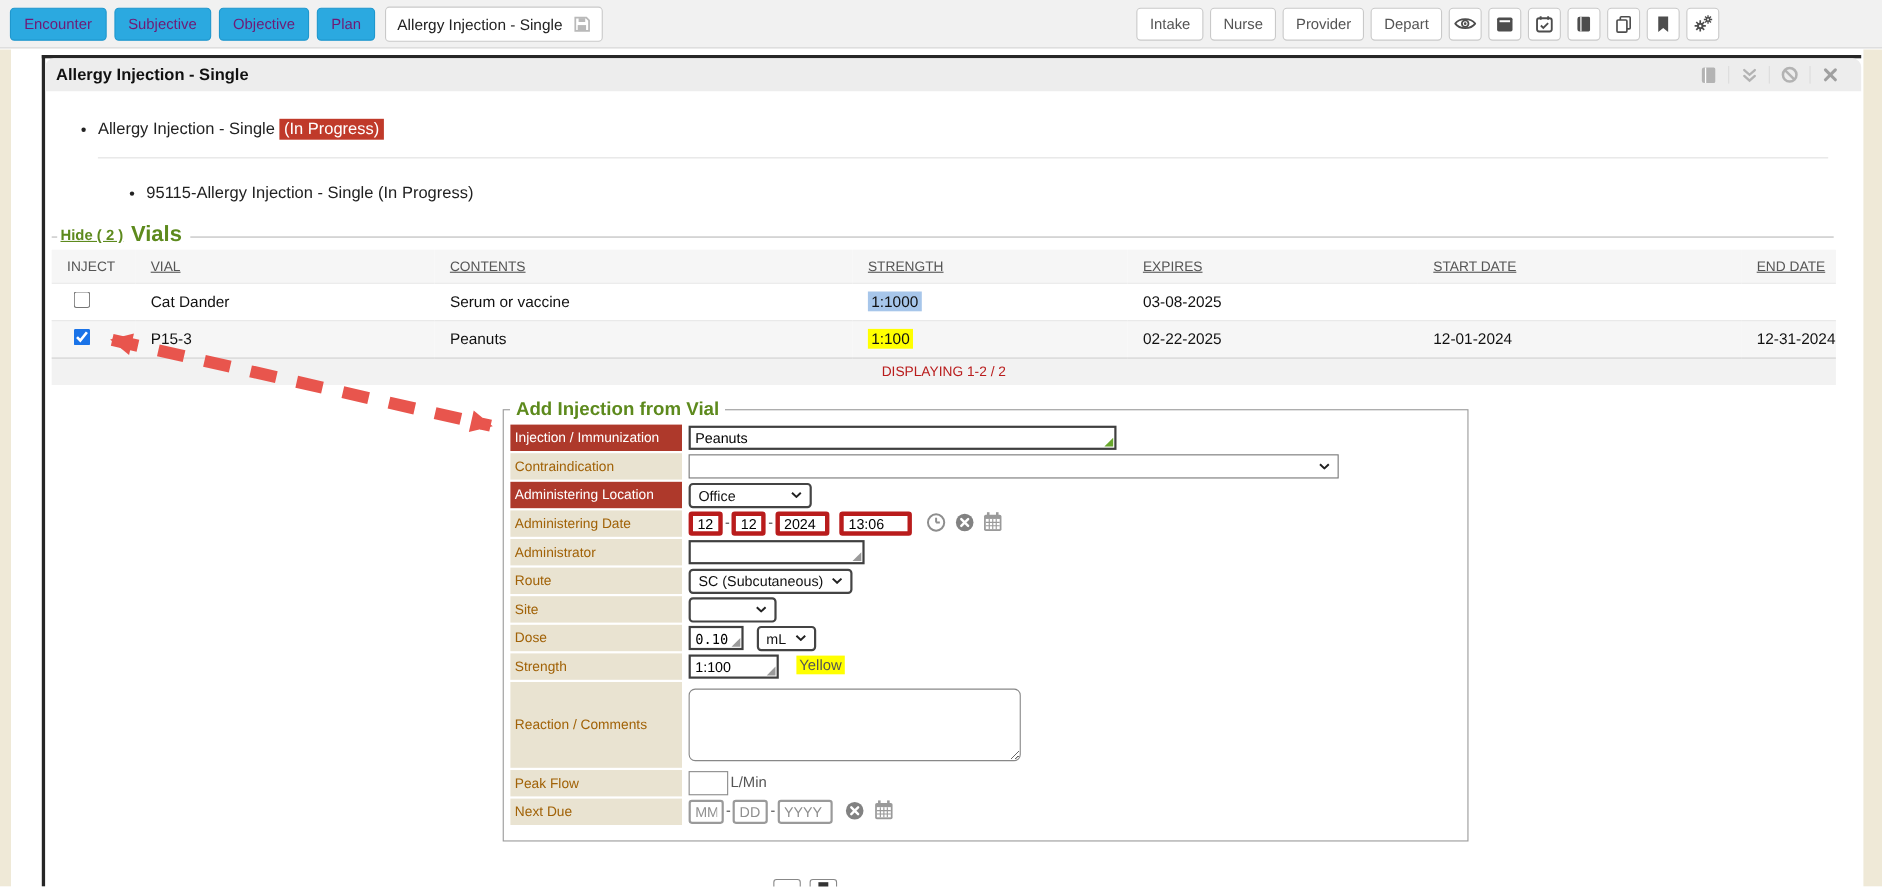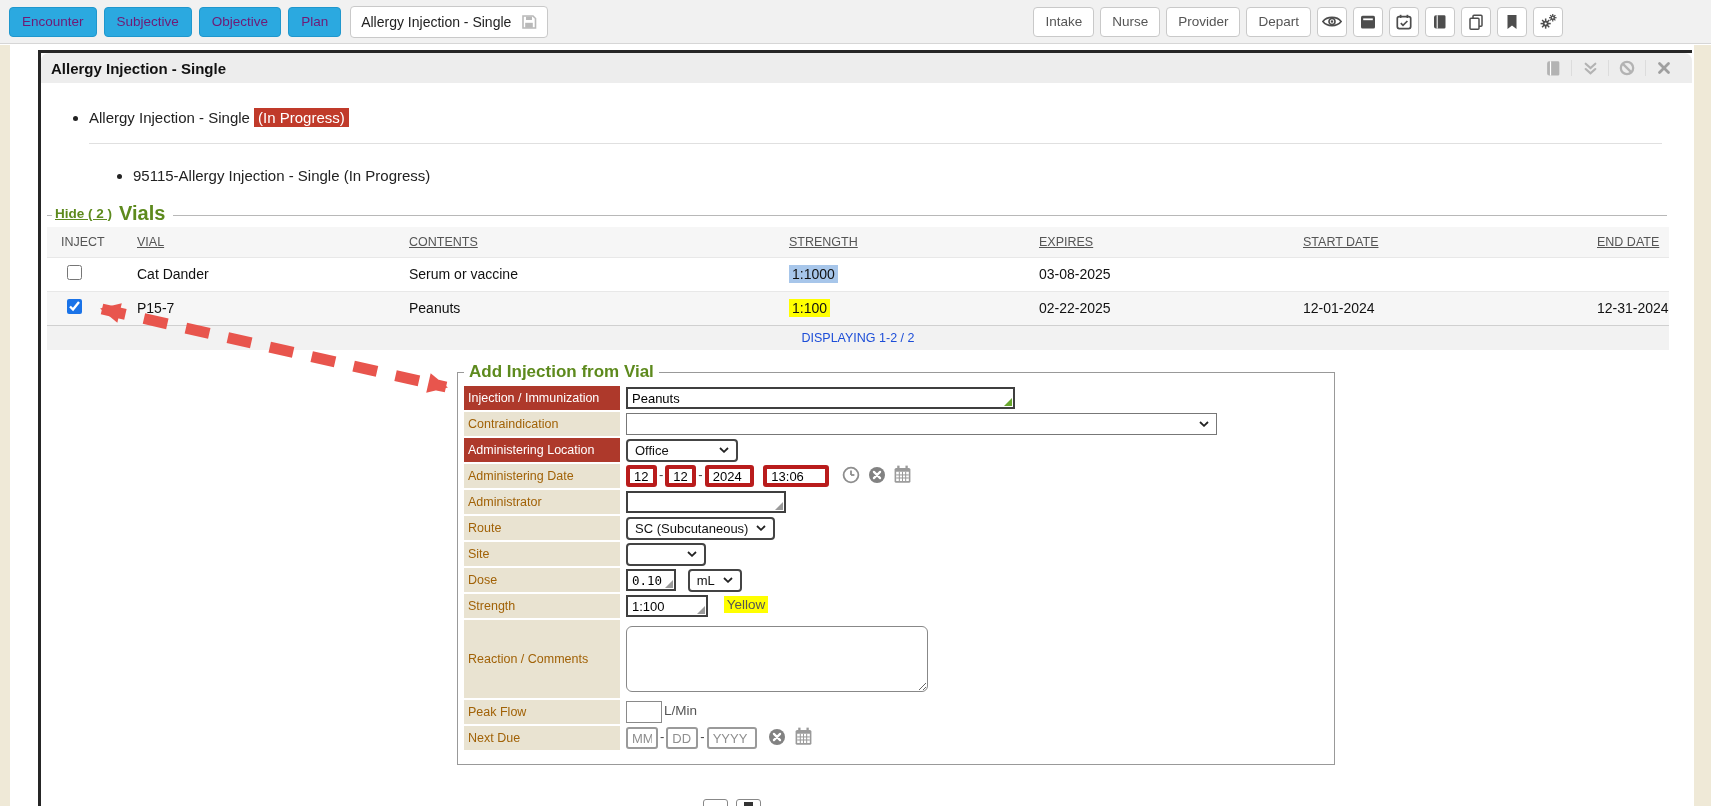--- a/index.html
+++ b/index.html
@@ -61,21 +61,21 @@
     height:30px; padding-left:14px; }
   .vials-table th.sortable { text-decoration:underline; cursor:pointer; }
   .vials-table tbody td { font-size:14px; color:#111; height:34px; padding-left:14px; }
   .vials-table tbody tr { border-top:1px solid #e8e8e8; }
   .vials-table tbody tr.alt { background:#f6f6f6; }
   .vials-table input[type=checkbox] { width:15px; height:15px; accent-color:#1a73e8; margin-left:6px; cursor:pointer; }
   .hl { padding:1px 3px; }
   .hl-blue { background:#a7c6ea; }
   .hl-yellow { background:#ffff00; }
   .vials-table tfoot td { background:#f2f2f2; border-top:1px solid #d0d0d0; height:25px;
-    text-align:center; font-size:12.5px; color:#1d4ed8; }
+    text-align:center; font-size:12.5px; color:#b91c1c; }
 
   
   fieldset.inj-form { margin:12px 0 0 416px; width:878px; border:1px solid #999;
     padding:2px 6px 12px 6px; }
   fieldset.inj-form legend { color:#5d8a1d; font-weight:bold; font-size:17px; padding:0 5px; margin-left:0; }
   table.form-table { border-collapse:separate; border-spacing:0 2px; font-size:13px; }
   td.flabel { background:#e9e3d1; width:156px; min-width:156px; padding:5px 4px;
     font-size:12.5px; color:#a16207; white-space:nowrap; vertical-align:middle; }
   td.flabel.required { background:#ae392b; color:#fff; }
   td.ffield { padding-left:6px; vertical-align:middle; white-space:nowrap; }
@@ -302,21 +302,21 @@
             <td><input type="checkbox" style=""></td>
             <td>Cat Dander</td>
             <td>Serum or vaccine</td>
             <td><span class="hl hl-blue">1:1000</span></td>
             <td>03-08-2025</td>
             <td></td>
             <td></td>
           </tr>
           <tr class="alt">
             <td><input type="checkbox" checked="" style=""></td>
-            <td>P15-7</td>
+            <td>P15-3</td>
             <td>Peanuts</td>
             <td><span class="hl hl-yellow">1:100</span></td>
             <td>02-22-2025</td>
             <td>12-01-2024</td>
             <td>12-31-2024</td>
           </tr>
         </tbody>
         <tfoot>
           <tr>
               <td colspan="7">DISPLAYING 1-2 / 2</td>

